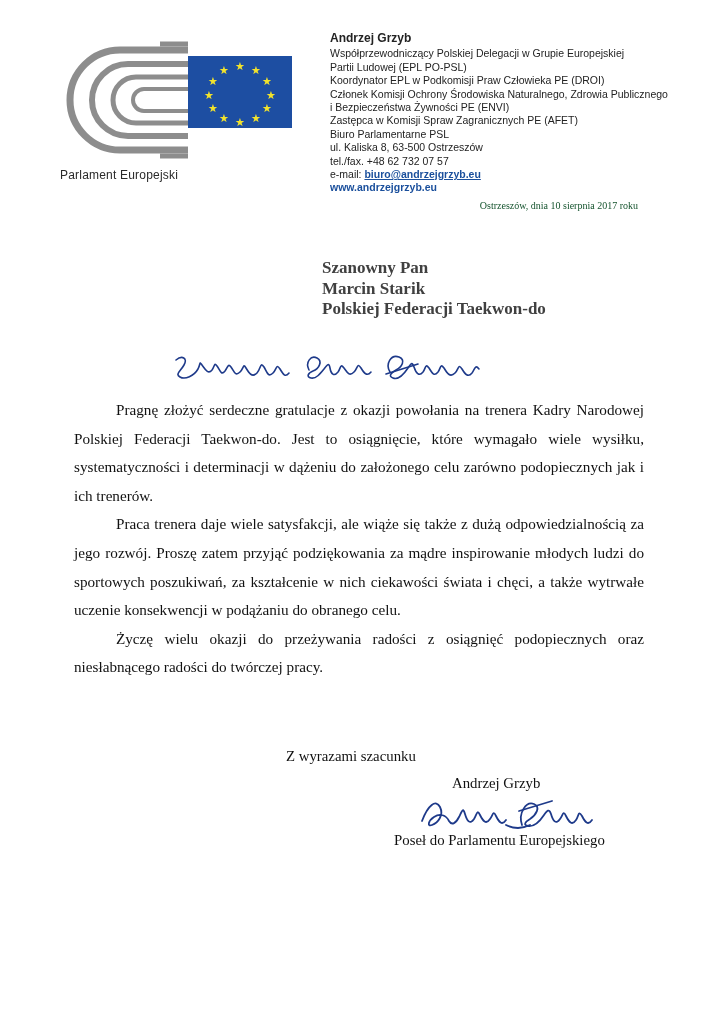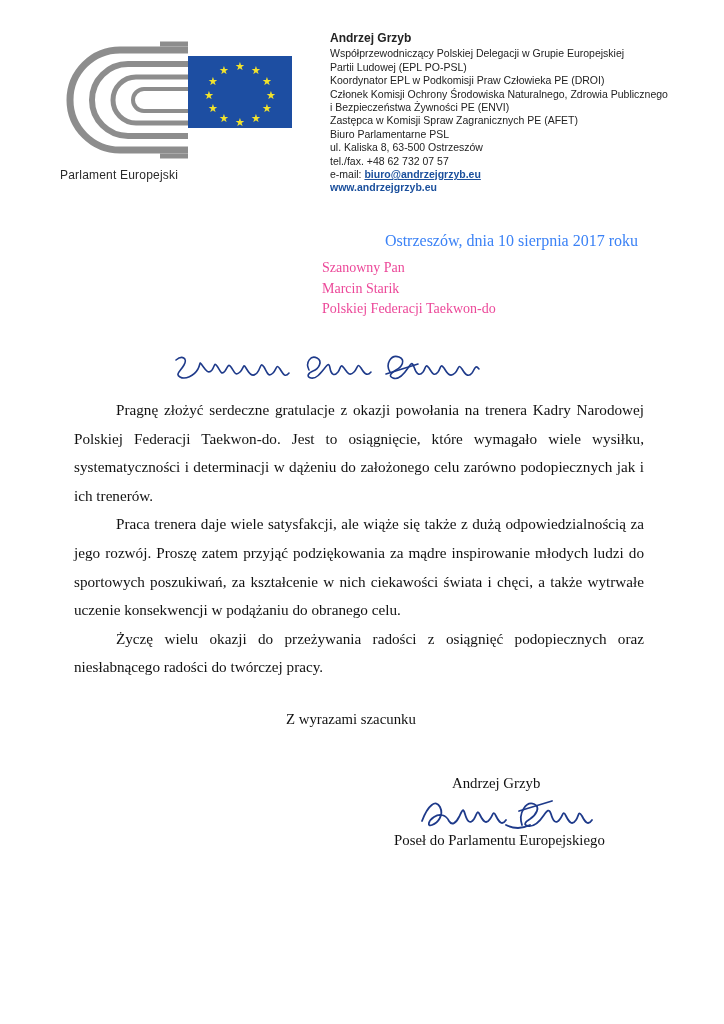--- a/index.html
+++ b/index.html
@@ -104,35 +104,34 @@
   .address-block .mail-line .val {
     font-weight: bold;
     text-decoration: underline;
   }
 
   
   .date-line {
     position: absolute;
     right: 86px;
     top: 200px;
-    font-size: 16px;
-    color: #3b82f6;
-    margin-top: 32px;
+    font-size: 10px;
+    color: #14532d;
   }
 
   
   .addressee {
     position: absolute;
     left: 322px;
     top: 258px;
     font-family: "Liberation Serif", serif;
-    font-weight: normal;
-    font-size: 14px;
+    font-weight: bold;
+    font-size: 17px;
     line-height: 20.5px;
-    color: #ec4899;
+    color: #404040;
   }
 
   
   .handwriting-salutation {
     position: absolute;
     left: 172px;
     top: 352px;
     width: 330px;
     height: 34px;
     color: #1e3a8a;
@@ -152,21 +151,21 @@
   .body-text p {
     margin: 0 8px 0 0;
     text-indent: 42px;
   }
   .body-text p + p { margin-top: 0px; }
 
   
   .closing {
     position: absolute;
     left: 286px;
-    top: 711px;
+    top: 748px;
     font-size: 14.8px;
     color: #111;
   }
   .signer-name {
     position: absolute;
     left: 452px;
     top: 775px;
     font-size: 14.8px;
     color: #111;
   }

